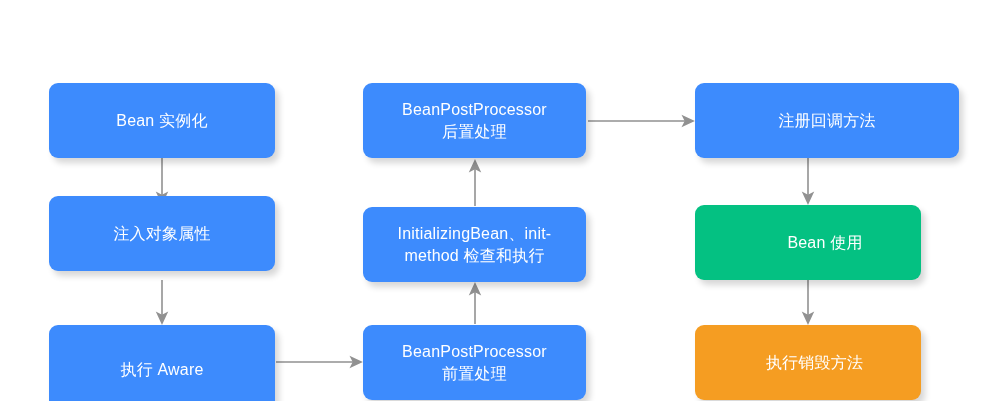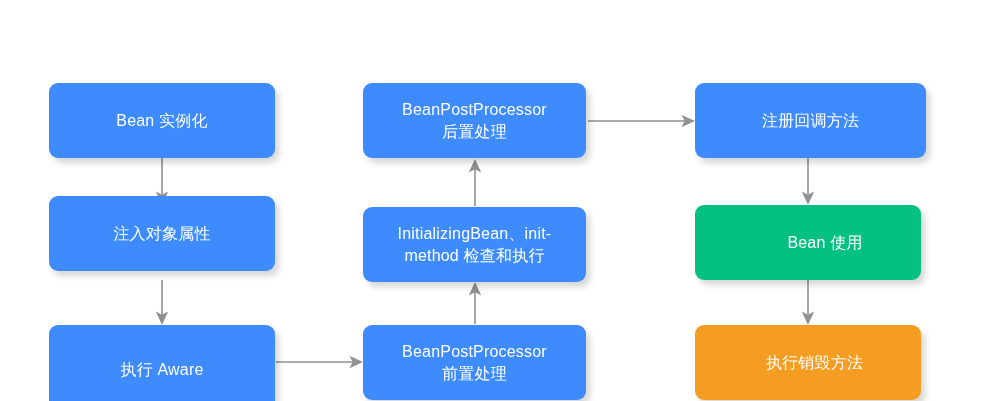--- a/index.html
+++ b/index.html
@@ -73,17 +73,17 @@
   <div id="node-layer">
       <div class="node" style="left: 49px; top: 39px; width: 226px; height: 75px; background: rgb(61, 139, 253);"><span class="node-label">Bean 实例化</span></div>
       <div class="node" style="left: 49px; top: 152px; width: 226px; height: 75px; background: rgb(61, 139, 253);"><span class="node-label">注入对象属性</span></div>
       <div class="node" style="left: 49px; top: 281px; width: 226px; height: 89px; background: rgb(61, 139, 253);"><span class="node-label">执行 Aware</span></div>
       <div class="node" style="left: 363px; top: 281px; width: 223px; height: 75px; background: rgb(61, 139, 253);"><span class="node-label">BeanPostProcessor
 前置处理</span></div>
       <div class="node" style="left: 363px; top: 163px; width: 223px; height: 75px; background: rgb(61, 139, 253);"><span class="node-label">InitializingBean、init-
 method 检查和执行</span></div>
       <div class="node" style="left: 363px; top: 39px; width: 223px; height: 75px; background: rgb(61, 139, 253);"><span class="node-label">BeanPostProcessor
 后置处理</span></div>
-      <div class="node" style="left: 695px; top: 39px; width: 231px; height: 75px; background: rgb(61, 139, 253);"><span class="node-label">注册回调方法</span></div>
+      <div class="node" style="left: 695px; top: 39px; width: 264px; height: 75px; background: rgb(61, 139, 253);"><span class="node-label">注册回调方法</span></div>
       <div class="node" style="left: 695px; top: 161px; width: 226px; height: 75px; background: rgb(4, 193, 130); padding-left: 44px;"><span class="node-label">Bean 使用</span></div>
       <div class="node" style="left: 695px; top: 281px; width: 226px; height: 75px; background: rgb(245, 157, 34); padding-left: 23px;"><span class="node-label">执行销毁方法</span></div>
     </div>
 </div>
 
 </body></html>

